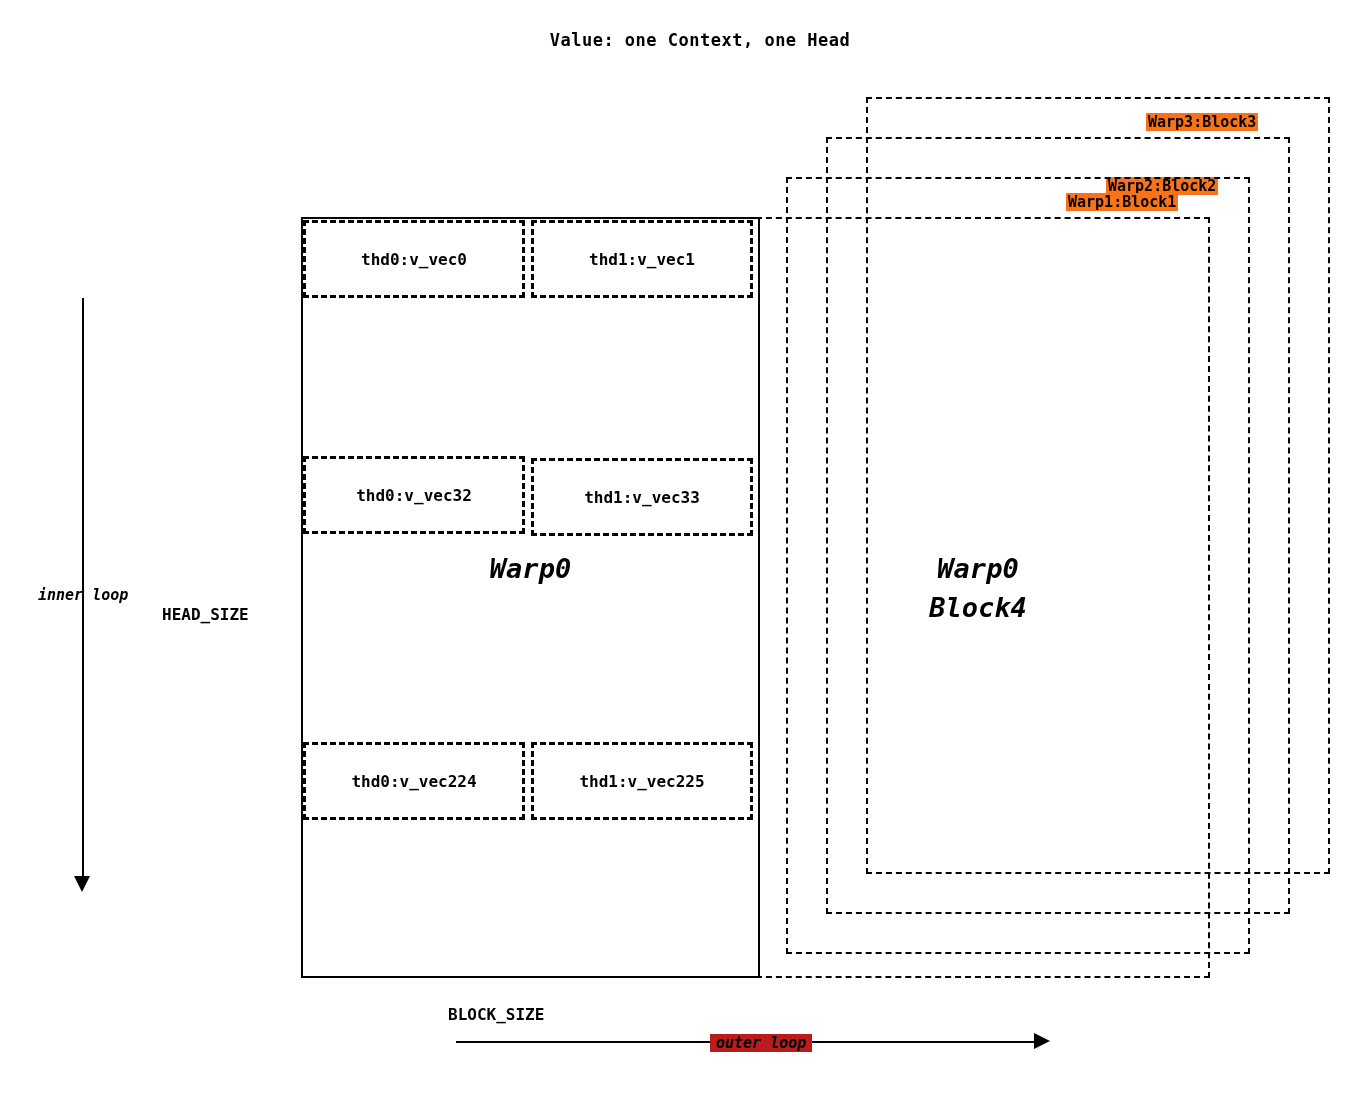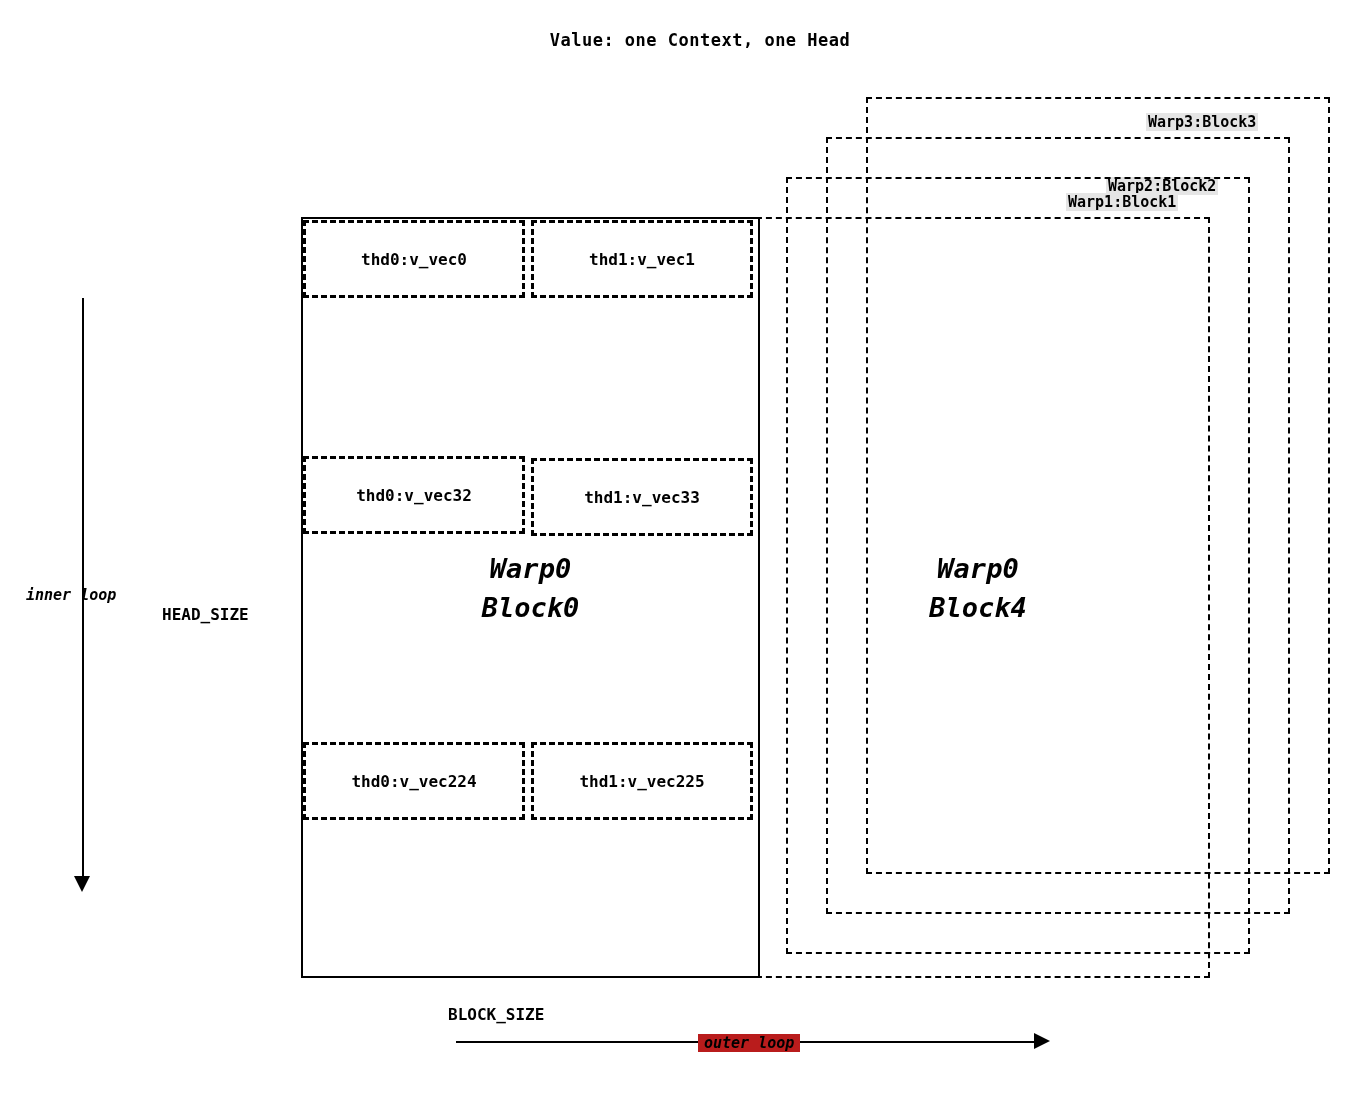--- a/index.html
+++ b/index.html
@@ -31,21 +31,21 @@
   }
 
   
   .back-block {
     border: 2px dashed #000;
     background: transparent;
   }
   .back-label {
     font-size: 15px;
     font-weight: bold;
-    background: #e5e5e5;
+    background: #f97316;
     padding: 0 2px;
     white-space: nowrap;
   }
 
   
   .block4 {
     border: 2px dashed #000;
     background: transparent;
   }
   .block4-text {
@@ -91,20 +91,21 @@
     font-size: 16px;
     font-weight: bold;
     white-space: nowrap;
     margin-top: 20px;
   }
   .loop-label {
     font-size: 15px;
     font-weight: bold;
     font-style: italic;
     white-space: nowrap;
+    margin-left: 12px;
   }
 
   .vline {
     width: 0;
     border-left: 2px solid #000;
   }
   .hline {
     height: 0;
     border-top: 2px solid #000;
   }
@@ -137,21 +138,20 @@
   <div class="abs back-block" style="left:786px; top:177px; width:460px; height:773px;"></div>
   <div class="abs back-label" style="left:1066px; top:193px;">Warp1:Block1</div>
 
   <div class="abs block4" style="left:746px; top:217px; width:460px; height:757px;">
     <div class="block4-text" style="margin-top:330px;">Warp0</div>
     <div class="block4-text">Block4</div>
   </div>
 
   <div class="abs block0" style="left:301px; top:217px; width:455px; height:757px;">
     <div class="block0-text" style="margin-top:330px;">Warp0</div>
-    <div class="block0-text">Block0</div>
   </div>
 
   <div class="abs cell" style="left:303px; top:220px; width:222px; height:78px;">thd0:v_vec0</div>
   <div class="abs cell" style="left:531px; top:220px; width:222px; height:78px;">thd1:v_vec1</div>
 
   <div class="abs cell" style="left:303px; top:456px; width:222px; height:78px;">thd0:v_vec32</div>
   <div class="abs cell" style="left:531px; top:458px; width:222px; height:78px;">thd1:v_vec33</div>
 
   <div class="abs cell" style="left:303px; top:742px; width:222px; height:78px;">thd0:v_vec224</div>
   <div class="abs cell" style="left:531px; top:742px; width:222px; height:78px;">thd1:v_vec225</div>

